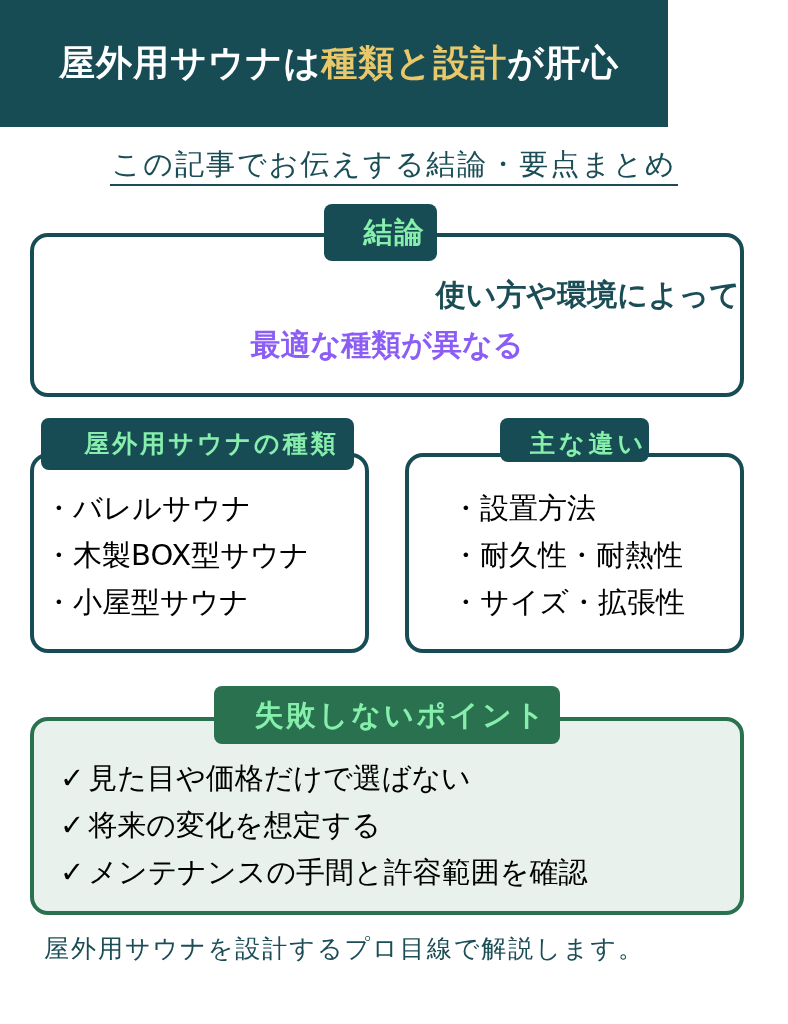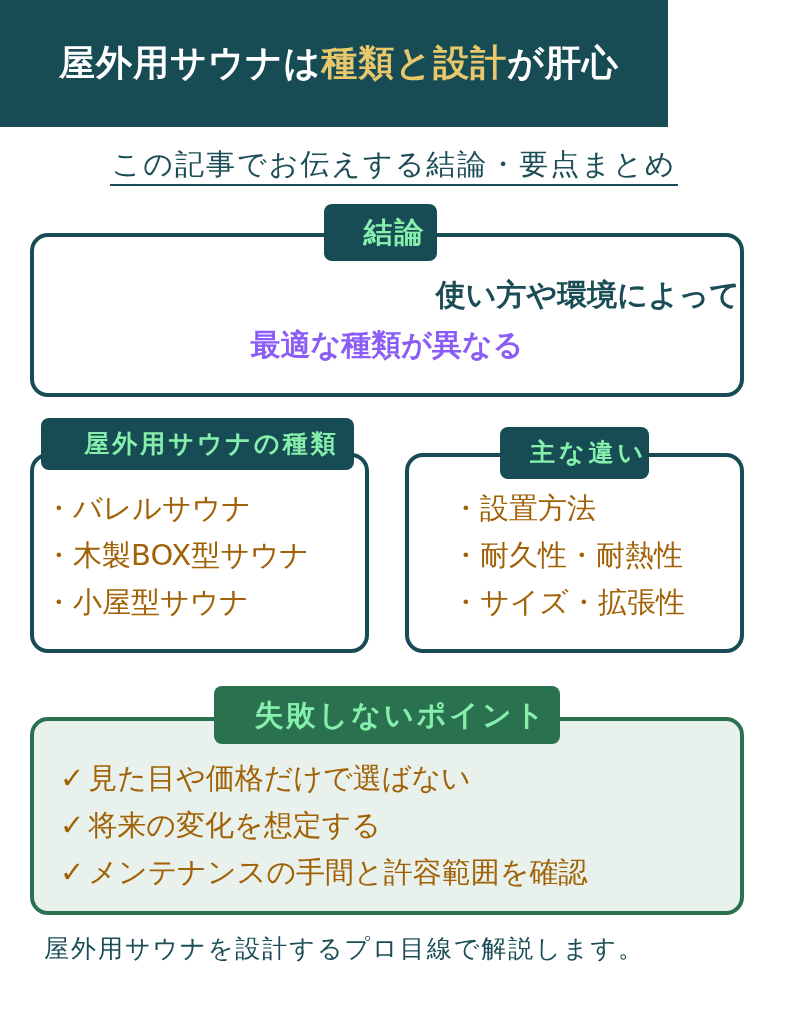--- a/index.html
+++ b/index.html
@@ -43,24 +43,24 @@
   }
   .conclusion-line2 {
     position: absolute; left: 0; top: 88px; width: 100%; text-align: center;
     font-size: 30px; font-weight: bold; color: #8b5cf6;
   }
 
   
   .types { left: 30px; top: 453px; width: 339px; height: 200px; }
   .types-badge { left: 41px; top: 418px; width: 313px; height: 52px; font-size: 25px; line-height: 52px; letter-spacing: 3px; }
   .diffs { left: 405px; top: 453px; width: 339px; height: 200px; }
-  .diffs-badge { left: 500px; top: 427px; width: 149px; height: 52px; font-size: 25px; line-height: 52px; letter-spacing: 4px; border-radius: 8px; }
+  .diffs-badge { left: 500px; top: 418px; width: 149px; height: 44px; font-size: 25px; line-height: 52px; letter-spacing: 4px; border-radius: 8px; }
 
   .list { position: absolute; list-style: none; }
-  .list li { font-size: 29px; line-height: 47px; color: #a16207; white-space: nowrap; }
+  .list li { font-size: 29px; line-height: 47px; color: #000000; white-space: nowrap; }
   .types .list { left: 10px; top: 28px; }
   .diffs .list { left: 42px; top: 28px; }
 
   
   .points {
     left: 30px; top: 717px; width: 714px; height: 198px;
     border-color: #2a7150; background: #e8f1eb;
   }
   .points-badge {
     left: 214px; top: 686px; width: 346px; height: 58px; background: #2a7150;

